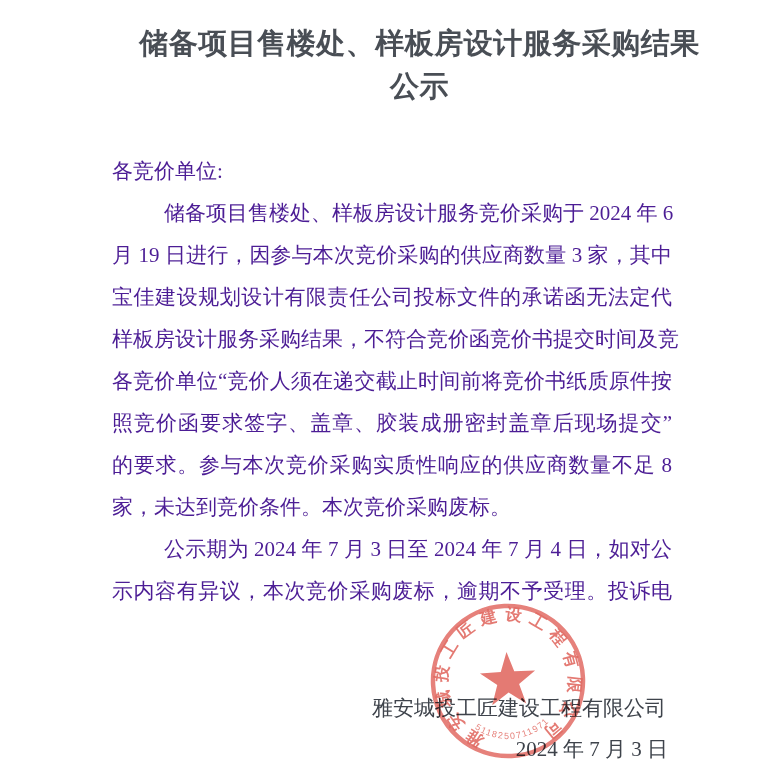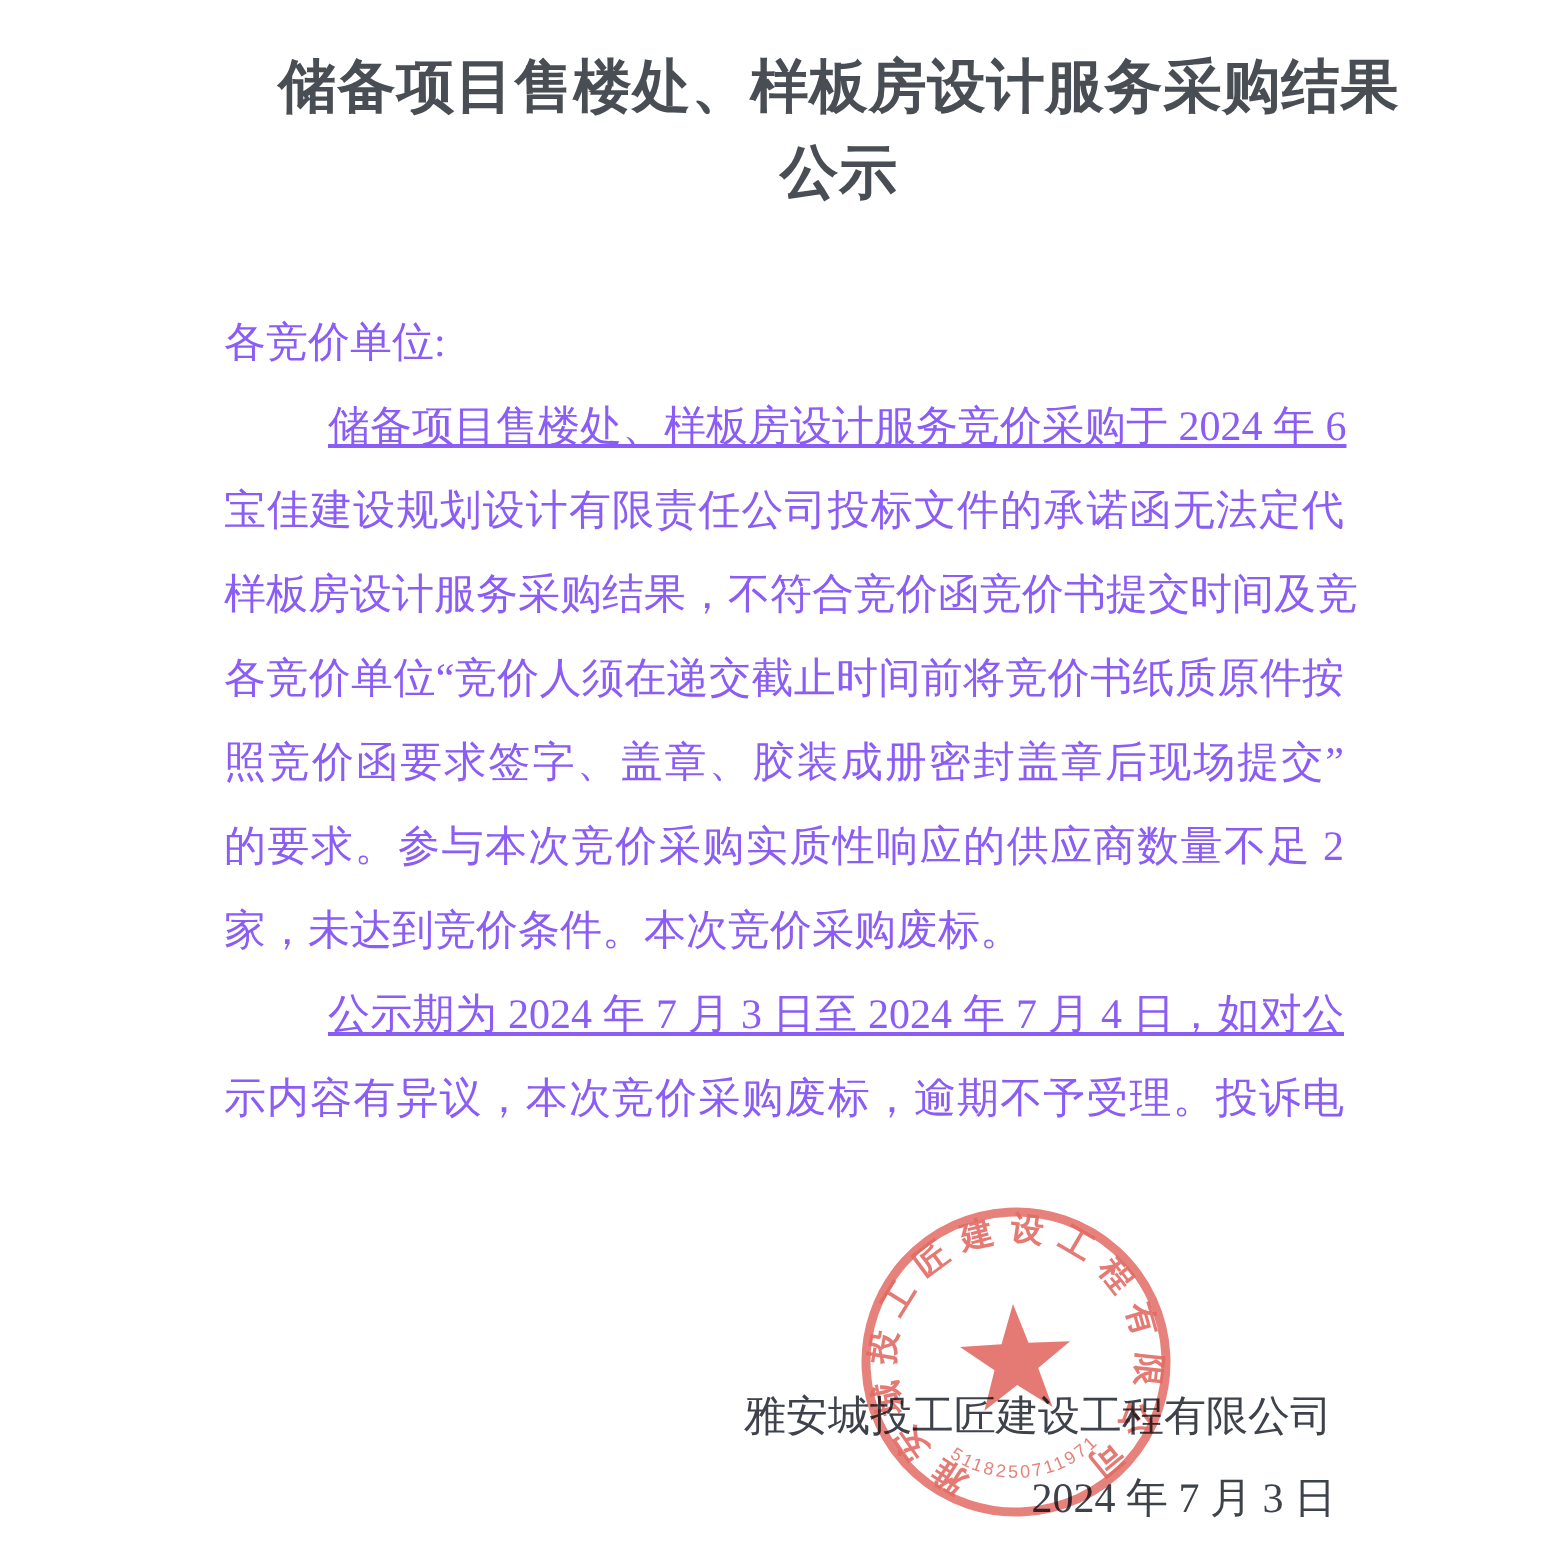--- a/index.html
+++ b/index.html
@@ -30,33 +30,32 @@
     color: #494e55;
     padding-left: 28px;
   }
   .doc-body {
     position: absolute;
     top: 150px;
     left: 112px;
     width: 560px;
     font-size: 21px;
     line-height: 42px;
-    color: #8b5cf6;
+    color: #4c1d95;
   }
   .line {
     height: 42px;
     line-height: 42px;
     text-align: justify;
     text-align-last: justify;
     text-justify: inter-character;
     white-space: nowrap;
   }
   .line.first {
     text-indent: 52px;
-    text-decoration: underline;
   }
   .line.last {
     text-align-last: left;
   }
   .greeting {
     height: 42px;
     line-height: 42px;
   }
   .signature {
     position: absolute;
@@ -106,25 +105,26 @@
 
   <div class="doc-title">
     <div>储备项目售楼处、样板房设计服务采购结果</div>
     <div>公示</div>
   </div>
 
   <div class="doc-body">
     <div class="greeting">各竞价单位:</div>
 
     <div class="line first">储备项目售楼处、样板房设计服务竞价采购于 2024 年 6</div>
+    <div class="line">月 19 日进行，因参与本次竞价采购的供应商数量 3 家，其中</div>
     <div class="line">宝佳建设规划设计有限责任公司投标文件的承诺函无法定代</div>
     <div class="line">样板房设计服务采购结果，不符合竞价函竞价书提交时间及竞</div>
     <div class="line">各竞价单位“竞价人须在递交截止时间前将竞价书纸质原件按</div>
     <div class="line">照竞价函要求签字、盖章、胶装成册密封盖章后现场提交”</div>
-    <div class="line">的要求。参与本次竞价采购实质性响应的供应商数量不足 2</div>
+    <div class="line">的要求。参与本次竞价采购实质性响应的供应商数量不足 8</div>
     <div class="line last">家，未达到竞价条件。本次竞价采购废标。</div>
 
     <div class="line first">公示期为 2024 年 7 月 3 日至 2024 年 7 月 4 日，如对公</div>
     <div class="line">示内容有异议，本次竞价采购废标，逾期不予受理。投诉电</div>
   </div>
 
   <div class="signature">
     <div class="company">雅安城投工匠建设工程有限公司</div>
     <div class="sig-date">2024 年 7 月 3 日</div>
   </div>

